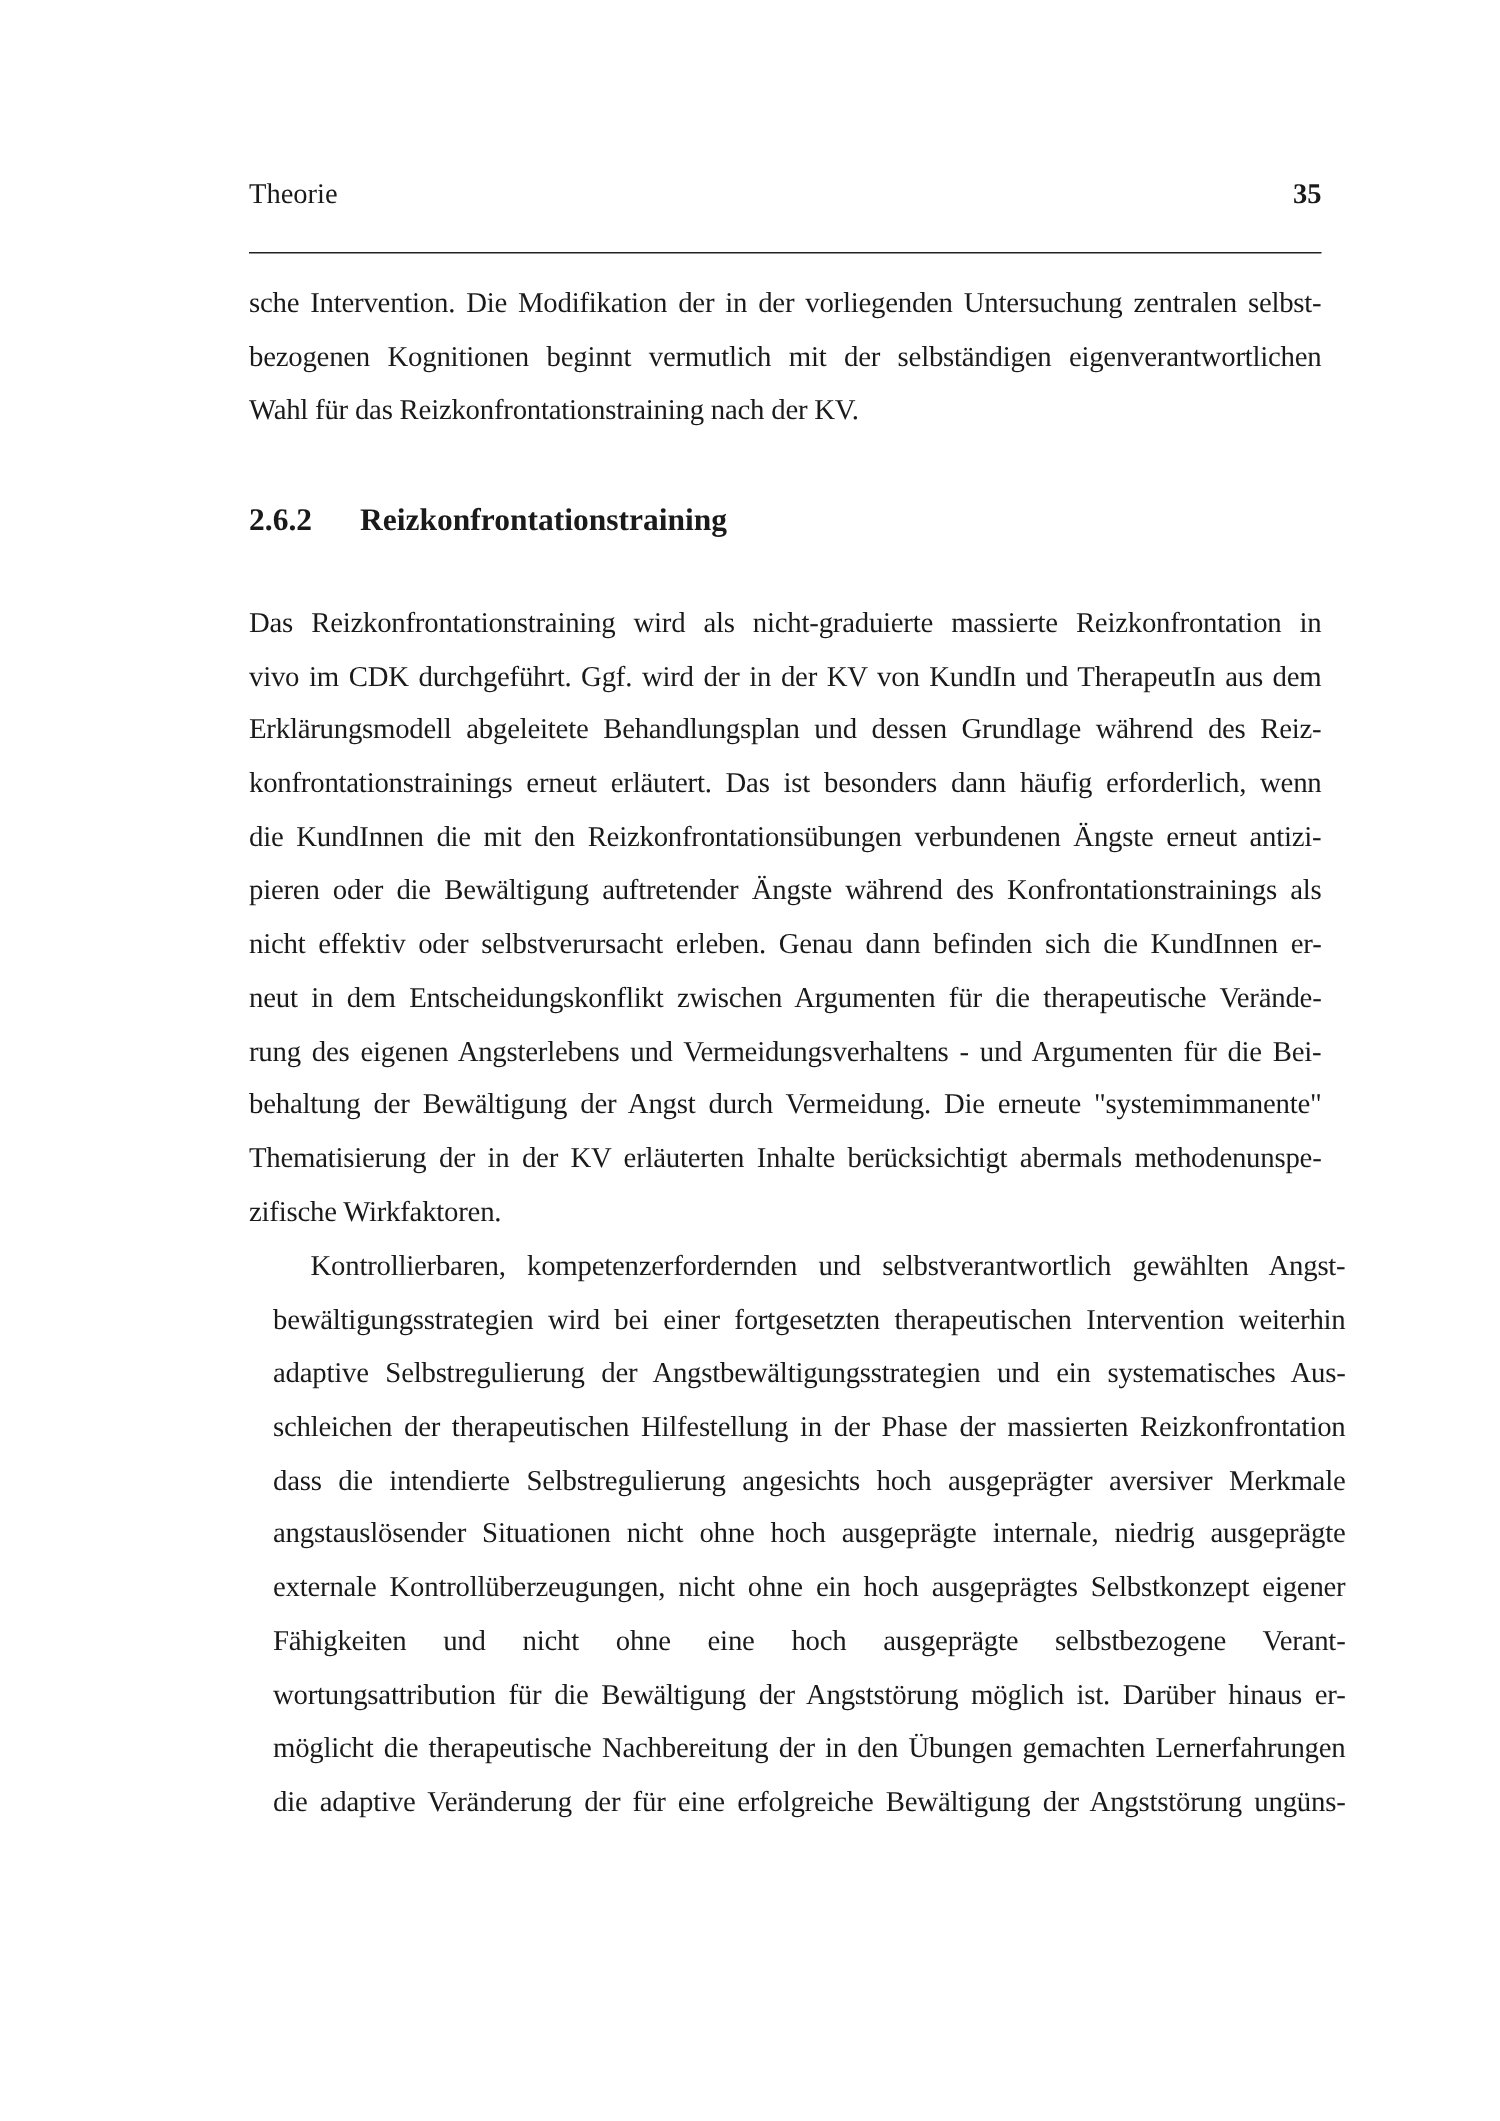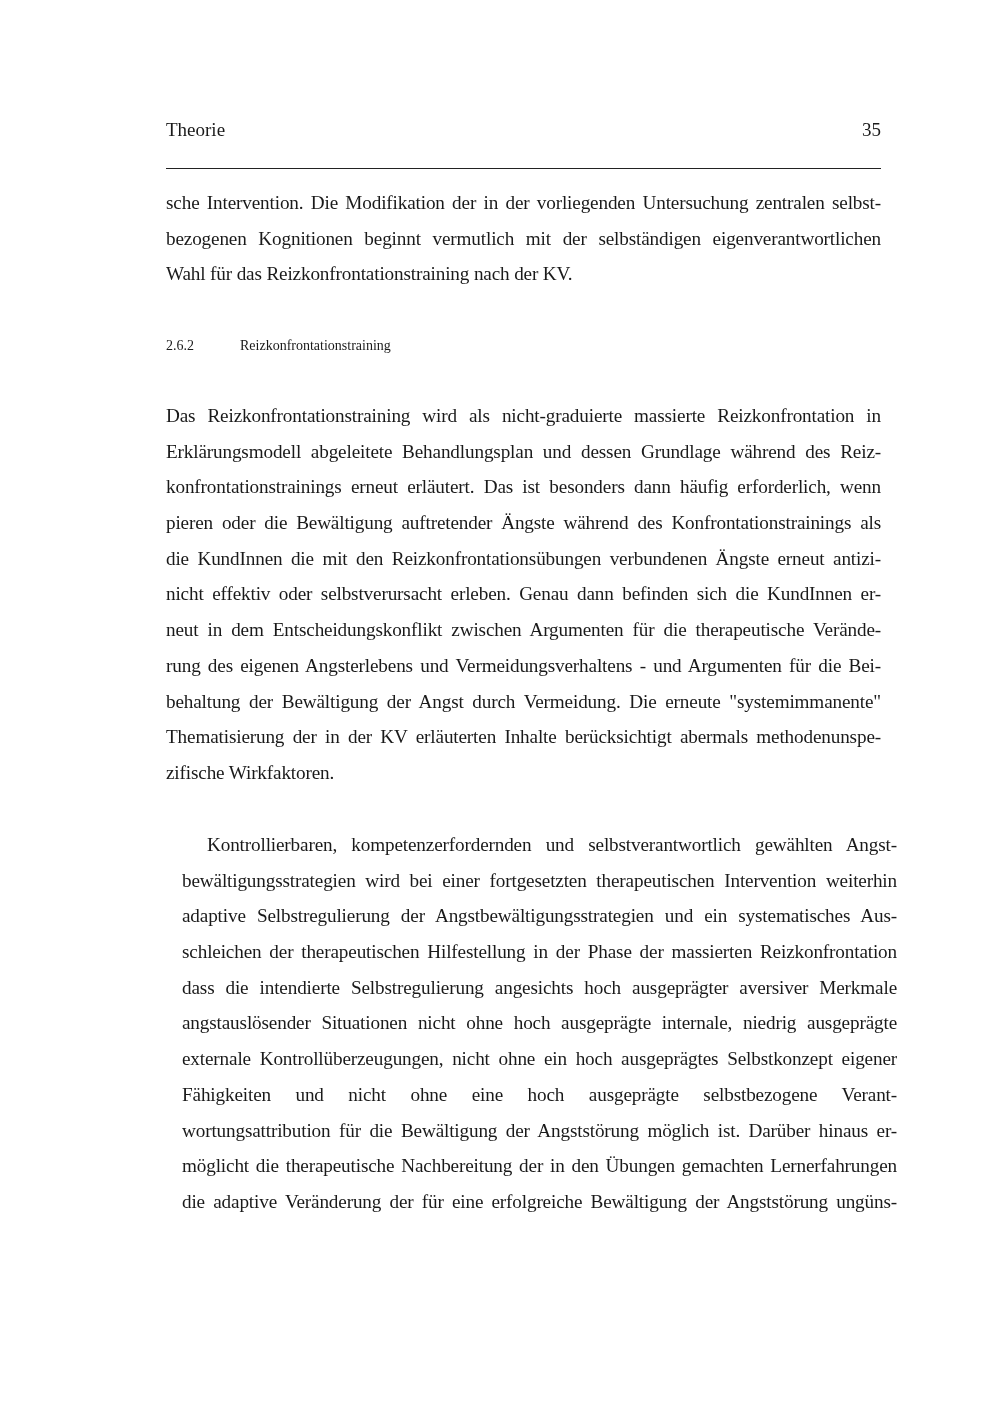--- a/index.html
+++ b/index.html
@@ -24,21 +24,21 @@
     .running-head {
       position: absolute;
       left: 166px;
       top: 118px;
       width: 715px;
       height: 24px;
       font-size: 19px;
       line-height: 24px;
     }
     .running-head .title { position: absolute; left: 0; top: 0; }
-    .running-head .pageno { position: absolute; right: 0; top: 0; }
+    .running-head .pageno { position: absolute; right: 0; top: 0; font-weight: bold; }
     .rule {
       position: absolute;
       left: 166px;
       top: 168px;
       width: 715px;
       height: 0;
       border-top: 1.3px solid #222;
     }
     .block {
       position: absolute;
@@ -58,22 +58,22 @@
     .line.last {
       text-align-last: left;
     }
     .line.indent {
       padding-left: 25px;
     }
     .heading {
       position: absolute;
       left: 166px;
       top: 333px;
-      font-size: 14px;
-      font-weight: normal;
+      font-size: 21px;
+      font-weight: bold;
       line-height: 26px;
       white-space: nowrap;
     }
     .heading .num { display: inline-block; width: 74px; }
   </style>
 </head>
 <body>
 
 <div class="page">
 
@@ -88,24 +88,25 @@
     <span class="line">bezogenen Kognitionen beginnt vermutlich mit der selbständigen eigenverantwortlichen</span>
     <span class="line last">Wahl für  das Reizkonfrontationstraining nach der KV.</span>
   </div>
 
   <div class="heading">
     <span class="num">2.6.2</span><span>Reizkonfrontationstraining</span>
   </div>
 
   <div class="block" style="top:398px;">
     <span class="line">Das Reizkonfrontationstraining wird als nicht-graduierte massierte Reizkonfrontation in</span>
+    <span class="line">vivo im CDK durchgeführt. Ggf. wird der in der KV von KundIn und TherapeutIn aus dem</span>
     <span class="line">Erklärungsmodell abgeleitete Behandlungsplan und dessen Grundlage während des Reiz-</span>
     <span class="line">konfrontationstrainings erneut erläutert. Das ist besonders dann häufig erforderlich, wenn</span>
+    <span class="line">die KundInnen die mit den Reizkonfrontationsübungen verbundenen Ängste erneut antizi-</span>
     <span class="line">pieren oder die Bewältigung auftretender Ängste während des Konfrontationstrainings als</span>
-    <span class="line">die KundInnen die mit den Reizkonfrontationsübungen verbundenen Ängste erneut antizi-</span>
     <span class="line">nicht effektiv oder selbstverursacht erleben. Genau dann befinden sich die KundInnen er-</span>
     <span class="line">neut in dem Entscheidungskonflikt zwischen Argumenten für die therapeutische Verände-</span>
     <span class="line">rung des eigenen Angsterlebens und Vermeidungsverhaltens - und Argumenten für die Bei-</span>
     <span class="line">behaltung der Bewältigung der Angst durch Vermeidung. Die erneute "systemimmanente"</span>
     <span class="line">Thematisierung der in der KV erläuterten Inhalte berücksichtigt abermals methodenunspe-</span>
     <span class="line last">zifische Wirkfaktoren.</span>
   </div>
 
   <div class="block" style="top:827px;margin-left:16px;">
     <span class="line indent">Kontrollierbaren, kompetenzerfordernden und selbstverantwortlich gewählten Angst-</span>

